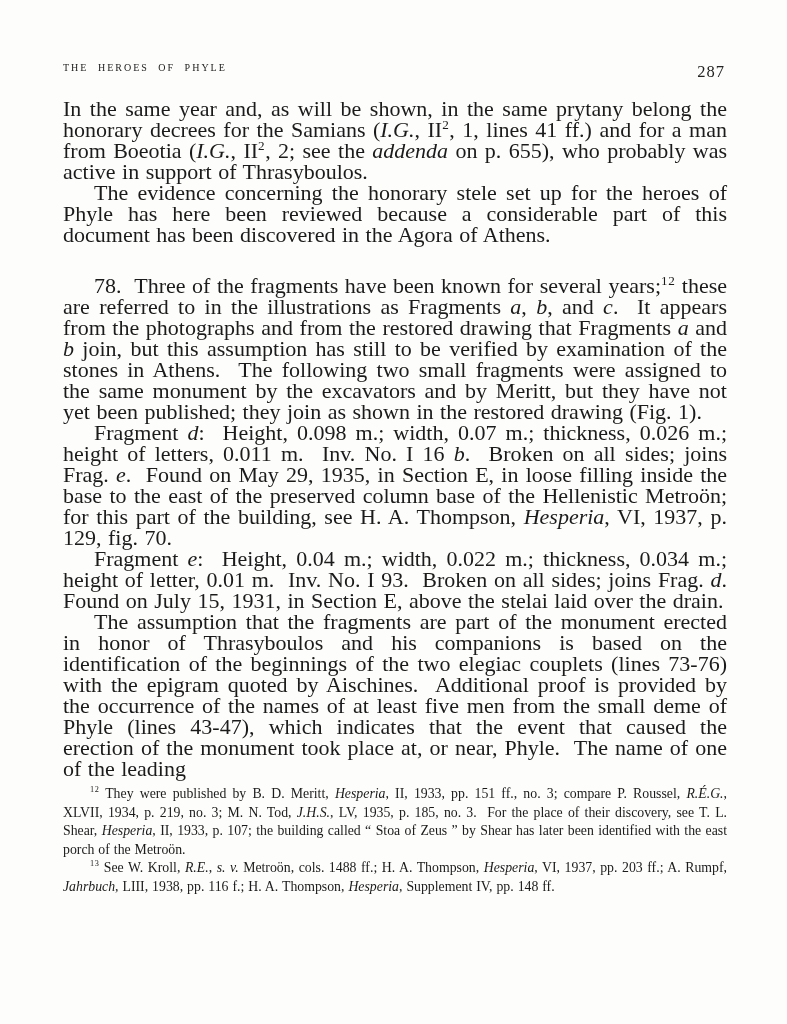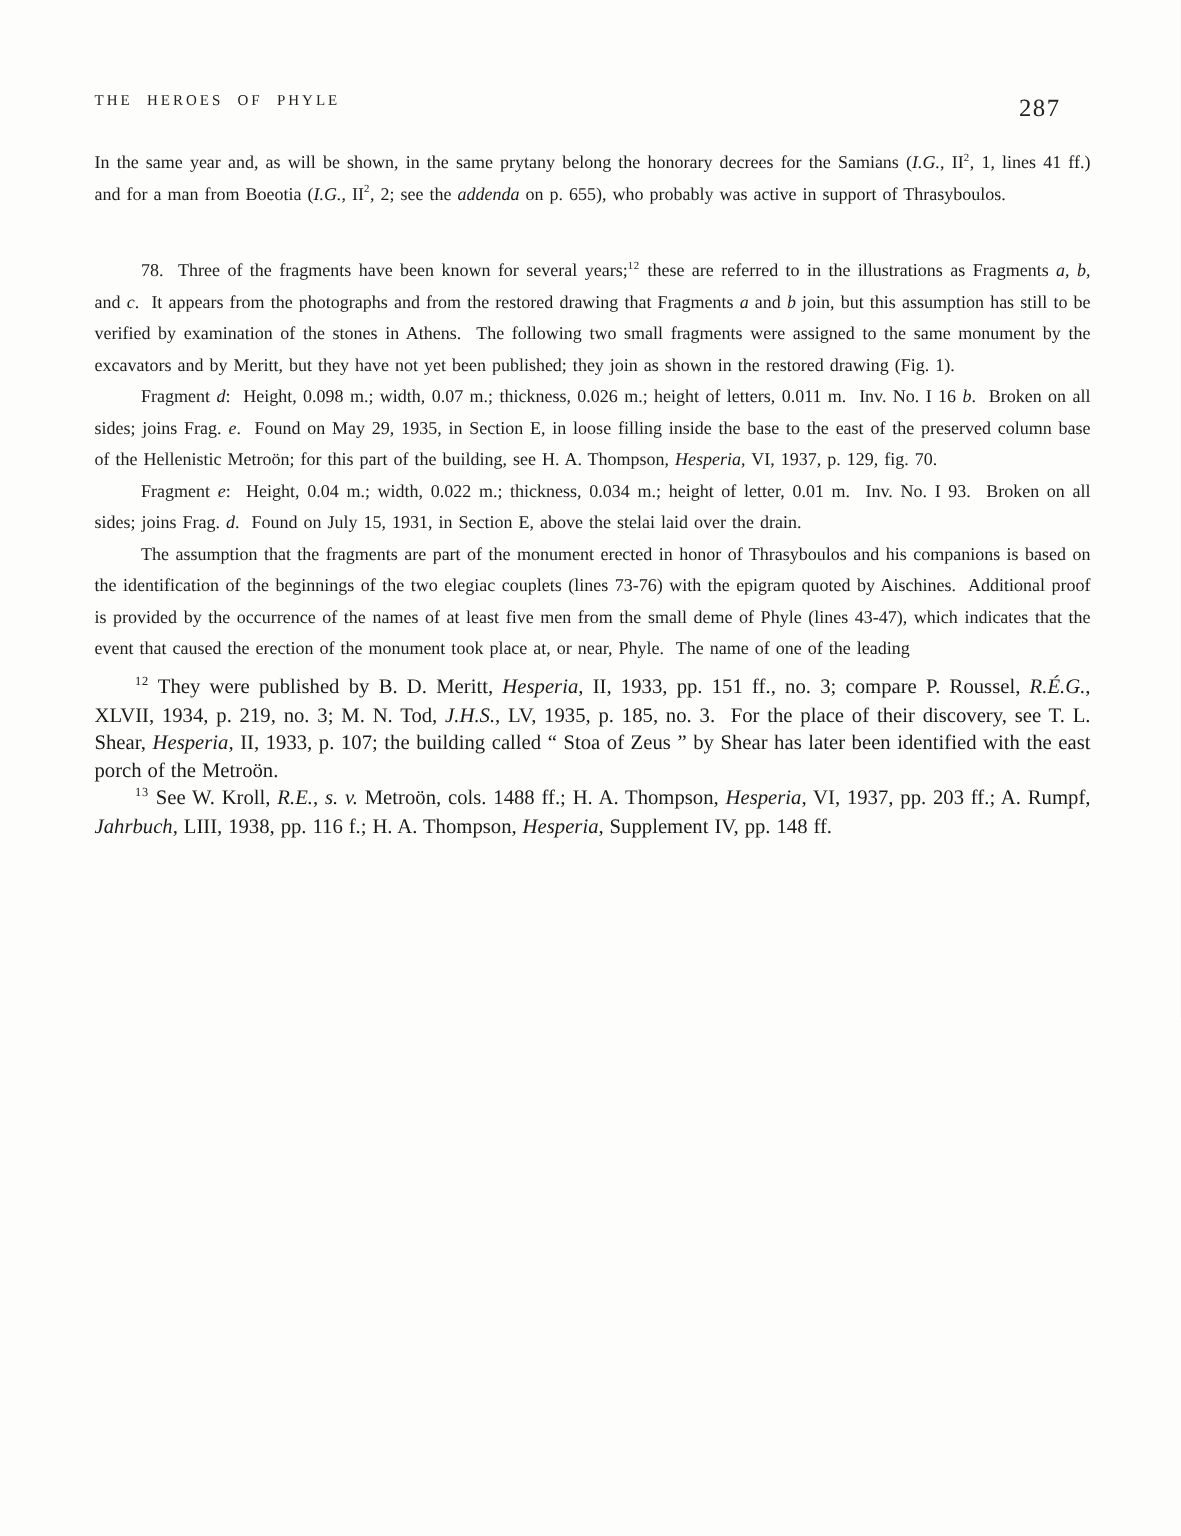--- a/index.html
+++ b/index.html
@@ -27,30 +27,30 @@
   .running-title {
     display: block;
     text-align: left;
     font-size: 10px;
     letter-spacing: 2px;
     word-spacing: 5px;
     color: #222;
   }
   .page-number {
     position: absolute;
-    right: 20px;
+    right: 2px;
     top: 0;
     font-size: 16.5px;
     letter-spacing: 1px;
     color: #222;
   }
   .body-text p {
     margin: 0;
     text-align: justify;
-    font-size: 12px;
+    font-size: 22px;
     line-height: 21px;
     white-space: pre-wrap;
     word-spacing: 1px;
   }
   .body-text p.indent { text-indent: 31px; }
   .body-text p.section-gap { margin-top: 30px; }
   .footnotes {
     margin-top: 6px;
   }
   .footnotes p {
@@ -76,20 +76,21 @@
 
 <div class="page">
 
   <div class="running-header">
     <span class="running-title">THE HEROES OF PHYLE</span>
     <span class="page-number">287</span>
   </div>
 
   <div class="body-text">
     <p class="no-indent"><span>In the same year and, as will be shown, in the same prytany belong the honorary decrees for the Samians (</span><span class="it">I.G.</span><span>, II</span><sup>2</sup><span>, 1, lines 41 ff.) and for a man from Boeotia (</span><span class="it">I.G.</span><span>, II</span><sup>2</sup><span>, 2; see the </span><span class="it">addenda</span><span> on p. 655), who probably was active in support of Thrasyboulos.</span></p>
+    <p class="indent"><span>The evidence concerning the honorary stele set up for the heroes of Phyle has here been reviewed because a considerable part of this document has been discovered in the Agora of Athens.</span></p>
     <p class="indent section-gap"><span class="bd">78.</span><span>  Three of the fragments have been known for several years;</span><sup>12</sup><span> these are referred to in the illustrations as Fragments </span><span class="it">a</span><span>, </span><span class="it">b</span><span>, and </span><span class="it">c</span><span>.  It appears from the photographs and from the restored drawing that Fragments </span><span class="it">a</span><span> and </span><span class="it">b</span><span> join, but this assumption has still to be verified by examination of the stones in Athens.  The following two small fragments were assigned to the same monument by the excavators and by Meritt, but they have not yet been published; they join as shown in the restored drawing (Fig. 1).</span></p>
     <p class="indent"><span>Fragment </span><span class="it">d</span><span>:  Height, 0.098 m.; width, 0.07 m.; thickness, 0.026 m.; height of letters, 0.011 m.  Inv. No. I 16 </span><span class="it">b</span><span>.  Broken on all sides; joins Frag. </span><span class="it">e</span><span>.  Found on May 29, 1935, in Section E, in loose filling inside the base to the east of the preserved column base of the Hellenistic Metroön; for this part of the building, see H. A. Thompson, </span><span class="it">Hesperia</span><span>, VI, 1937, p. 129, fig. 70.</span></p>
     <p class="indent"><span>Fragment </span><span class="it">e</span><span>:  Height, 0.04 m.; width, 0.022 m.; thickness, 0.034 m.; height of letter, 0.01 m.  Inv. No. I 93.  Broken on all sides; joins Frag. </span><span class="it">d</span><span>.  Found on July 15, 1931, in Section E, above the stelai laid over the drain.</span></p>
     <p class="indent"><span>The assumption that the fragments are part of the monument erected in honor of Thrasyboulos and his companions is based on the identification of the beginnings of the two elegiac couplets (lines 73-76) with the epigram quoted by Aischines.  Additional proof is provided by the occurrence of the names of at least five men from the small deme of Phyle (lines 43-47), which indicates that the event that caused the erection of the monument took place at, or near, Phyle.  The name of one of the leading</span></p>
   </div>
 
   <div class="footnotes">
     <p><sup>12</sup><span> They were published by B. D. Meritt, </span><span class="it">Hesperia</span><span>, II, 1933, pp. 151 ff., no. 3; compare P. Roussel, </span><span class="it">R.É.G.</span><span>, XLVII, 1934, p. 219, no. 3; M. N. Tod, </span><span class="it">J.H.S.</span><span>, LV, 1935, p. 185, no. 3.  For the place of their discovery, see T. L. Shear, </span><span class="it">Hesperia</span><span>, II, 1933, p. 107; the building called “ Stoa of Zeus ” by Shear has later been identified with the east porch of the Metroön.</span></p>
     <p><sup>13</sup><span> See W. Kroll, </span><span class="it">R.E.</span><span>, </span><span class="it">s. v.</span><span> Metroön, cols. 1488 ff.; H. A. Thompson, </span><span class="it">Hesperia</span><span>, VI, 1937, pp. 203 ff.; A. Rumpf, </span><span class="it">Jahrbuch</span><span>, LIII, 1938, pp. 116 f.; H. A. Thompson, </span><span class="it">Hesperia</span><span>, Supplement IV, pp. 148 ff.</span></p>
   </div>

